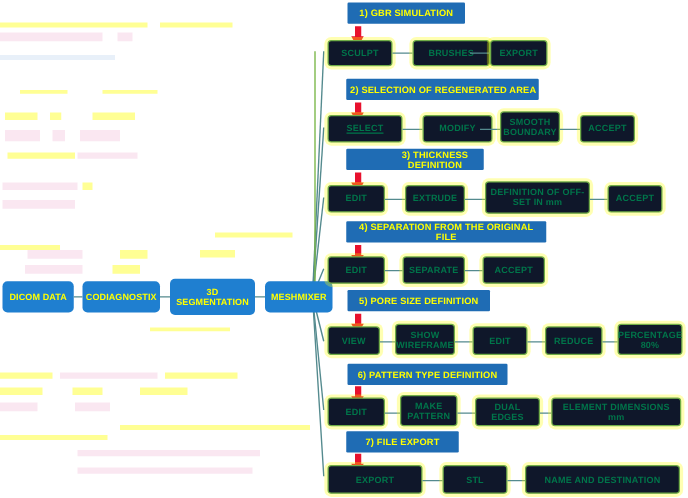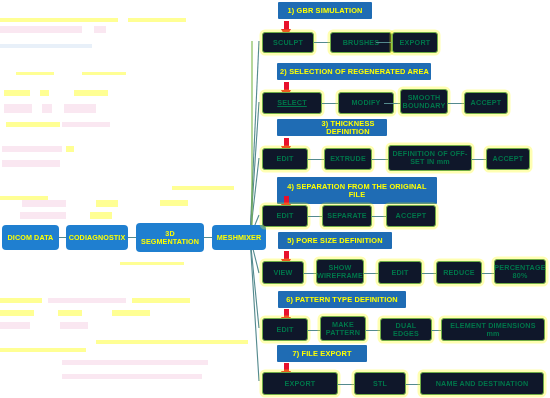--- a/index.html
+++ b/index.html
@@ -190,21 +190,21 @@
   </div>
   <div class="hline" style="left:372px;top:159px;width:16px;"></div>
   <div class="node ybox" style="left:388px;top:145px;width:84px;height:26px;">
     <span>DEFINITION OF OFF-SET IN mm</span>
   </div>
   <div class="hline" style="left:472px;top:159px;width:14px;"></div>
   <div class="node ybox" style="left:486px;top:148px;width:44px;height:22px;">
     <span>ACCEPT</span>
   </div>
 
-  <div class="node bbar" style="left:277px;top:177px;width:160px;height:27px;">
+  <div class="node bbar" style="left:277px;top:177px;width:160px;height:17px;">
     <span>4) SEPARATION FROM THE ORIGINAL FILE</span>
   </div>
   <div class="arrow" style="left:281px;top:196px;">
       <i class="shaft"></i>
       <i class="head"></i>
     </div>
 
   <div class="node ybox" style="left:262px;top:205px;width:46px;height:22px;">
     <span>EDIT</span>
   </div>

